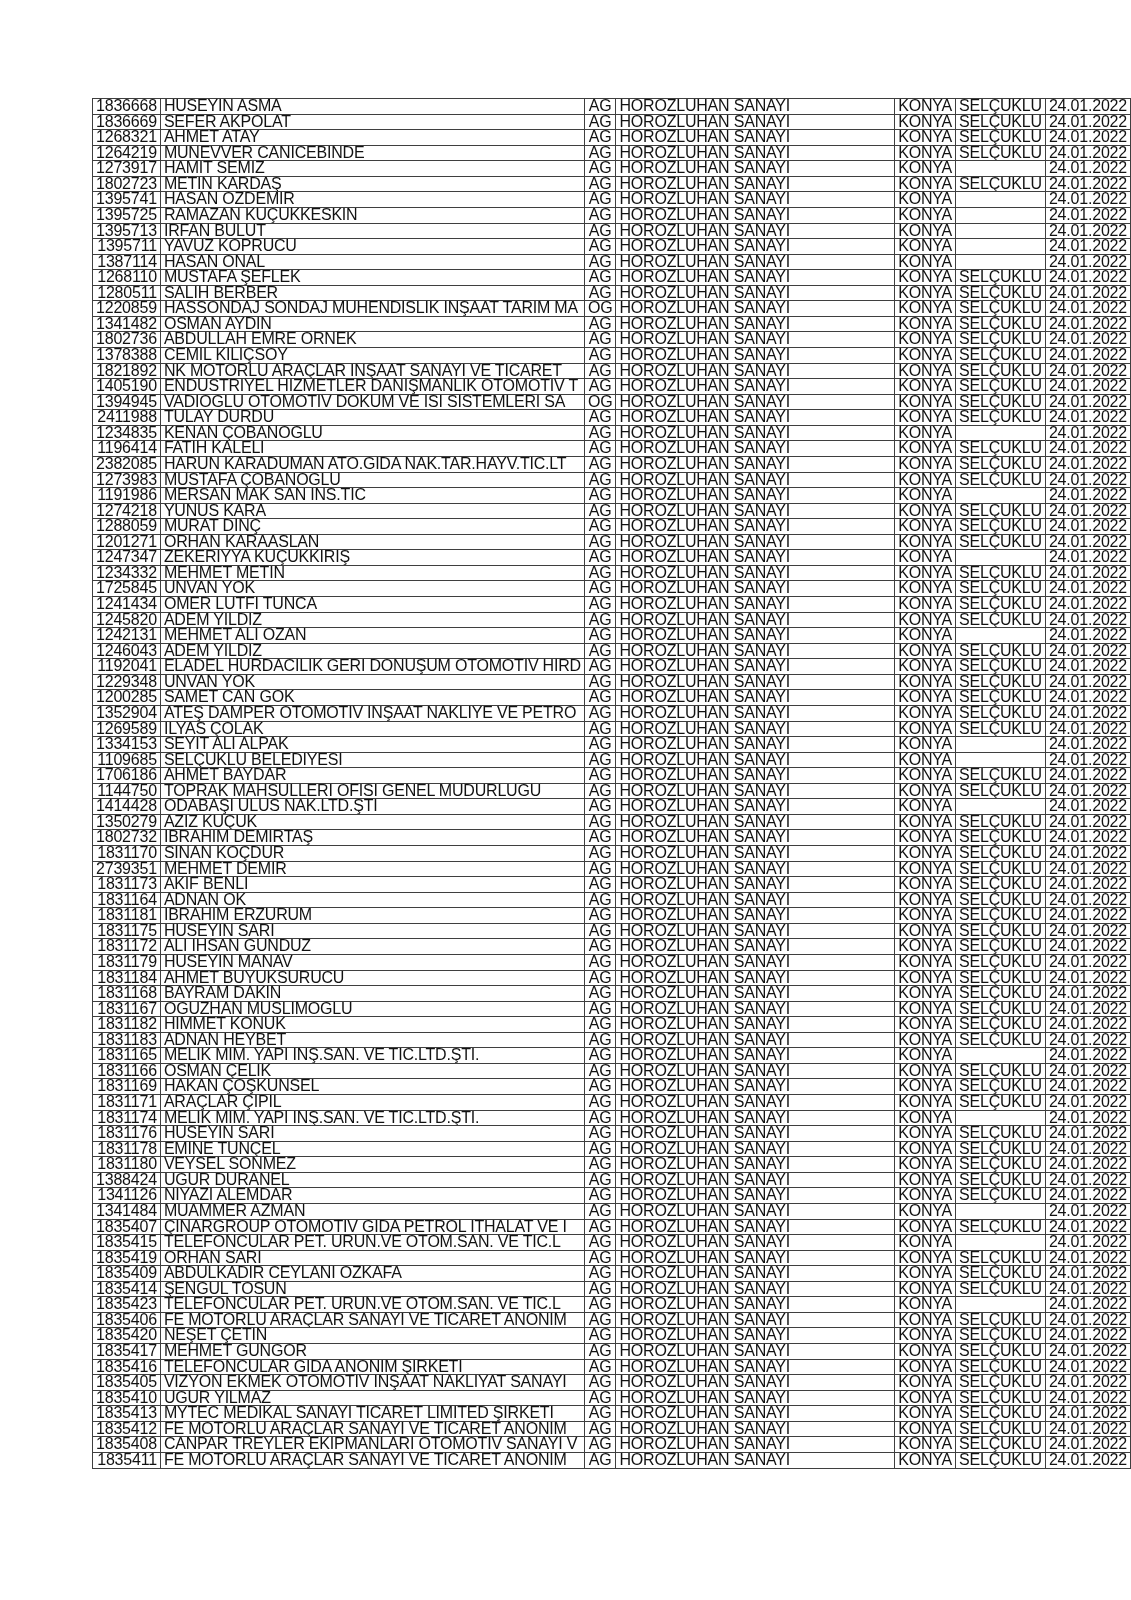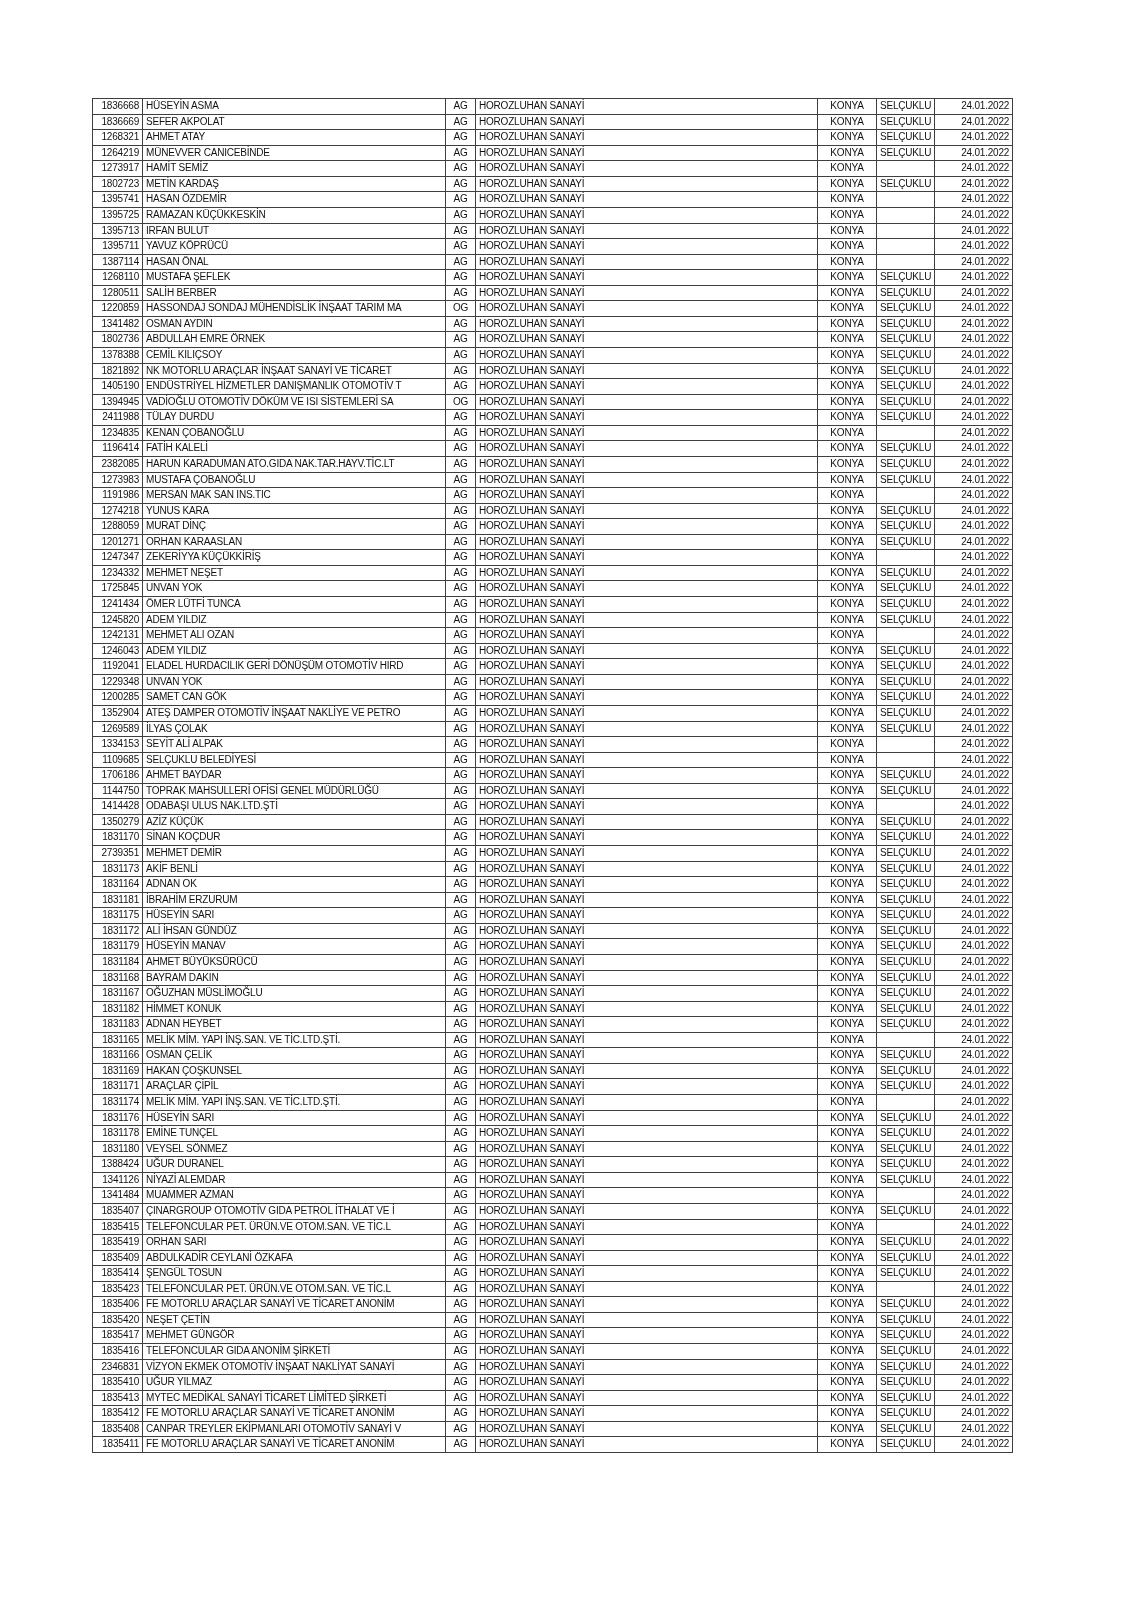--- a/index.html
+++ b/index.html
@@ -10,21 +10,21 @@
     font-family:"Liberation Sans", sans-serif;
   }
   .sheet{
     position:absolute;
     left:92px;
     top:98px;
   }
   table.outage{
     border-collapse:collapse;
     table-layout:fixed;
-    font-size:10px;
+    font-size:16px;
     color:#121212;
     letter-spacing:-0.2px;
   }
   table.outage td{
     border:1px solid #3f3f3f;
     padding:0 3px;
     height:14.56px;
     line-height:14.56px;
     white-space:nowrap;
     overflow:hidden;
@@ -318,21 +318,21 @@
           <td class="col-id">1247347</td>
           <td class="col-name">ZEKERİYYA KÜÇÜKKİRİŞ</td>
           <td class="col-network_type">AG</td>
           <td class="col-zone">HOROZLUHAN SANAYİ</td>
           <td class="col-city">KONYA</td>
           <td class="col-district"></td>
           <td class="col-date">24.01.2022</td>
         </tr>
         <tr>
           <td class="col-id">1234332</td>
-          <td class="col-name">MEHMET NEŞET</td>
+          <td class="col-name">MEHMET METİN</td>
           <td class="col-network_type">AG</td>
           <td class="col-zone">HOROZLUHAN SANAYİ</td>
           <td class="col-city">KONYA</td>
           <td class="col-district">SELÇUKLU</td>
           <td class="col-date">24.01.2022</td>
         </tr>
         <tr>
           <td class="col-id">1725845</td>
           <td class="col-name">UNVAN YOK</td>
           <td class="col-network_type">AG</td>
@@ -470,20 +470,29 @@
         <tr>
           <td class="col-id">1350279</td>
           <td class="col-name">AZİZ KÜÇÜK</td>
           <td class="col-network_type">AG</td>
           <td class="col-zone">HOROZLUHAN SANAYİ</td>
           <td class="col-city">KONYA</td>
           <td class="col-district">SELÇUKLU</td>
           <td class="col-date">24.01.2022</td>
         </tr>
         <tr>
+          <td class="col-id">1802732</td>
+          <td class="col-name">İBRAHİM DEMİRTAŞ</td>
+          <td class="col-network_type">AG</td>
+          <td class="col-zone">HOROZLUHAN SANAYİ</td>
+          <td class="col-city">KONYA</td>
+          <td class="col-district">SELÇUKLU</td>
+          <td class="col-date">24.01.2022</td>
+        </tr>
+        <tr>
           <td class="col-id">1831170</td>
           <td class="col-name">SİNAN KOÇDUR</td>
           <td class="col-network_type">AG</td>
           <td class="col-zone">HOROZLUHAN SANAYİ</td>
           <td class="col-city">KONYA</td>
           <td class="col-district">SELÇUKLU</td>
           <td class="col-date">24.01.2022</td>
         </tr>
         <tr>
           <td class="col-id">2739351</td>
@@ -776,21 +785,21 @@
         <tr>
           <td class="col-id">1835416</td>
           <td class="col-name">TELEFONCULAR GIDA ANONİM ŞİRKETİ</td>
           <td class="col-network_type">AG</td>
           <td class="col-zone">HOROZLUHAN SANAYİ</td>
           <td class="col-city">KONYA</td>
           <td class="col-district">SELÇUKLU</td>
           <td class="col-date">24.01.2022</td>
         </tr>
         <tr>
-          <td class="col-id">2346831</td>
+          <td class="col-id">1835405</td>
           <td class="col-name">VİZYON EKMEK OTOMOTİV İNŞAAT NAKLİYAT SANAYİ</td>
           <td class="col-network_type">AG</td>
           <td class="col-zone">HOROZLUHAN SANAYİ</td>
           <td class="col-city">KONYA</td>
           <td class="col-district">SELÇUKLU</td>
           <td class="col-date">24.01.2022</td>
         </tr>
         <tr>
           <td class="col-id">1835410</td>
           <td class="col-name">UĞUR YILMAZ</td>

